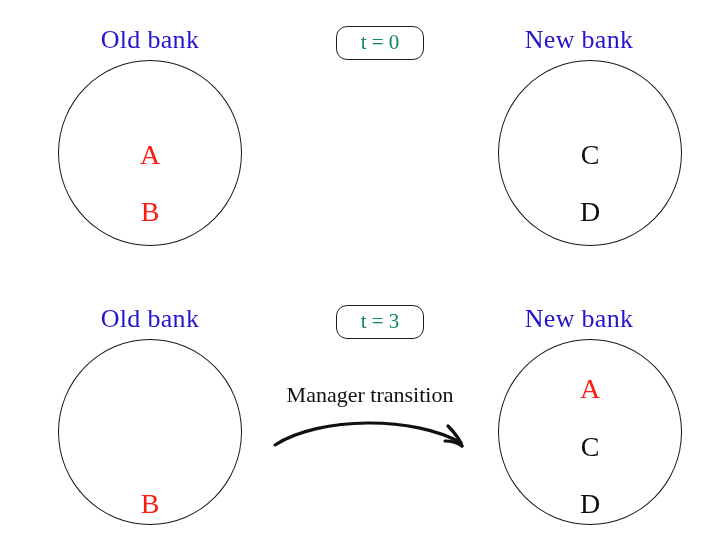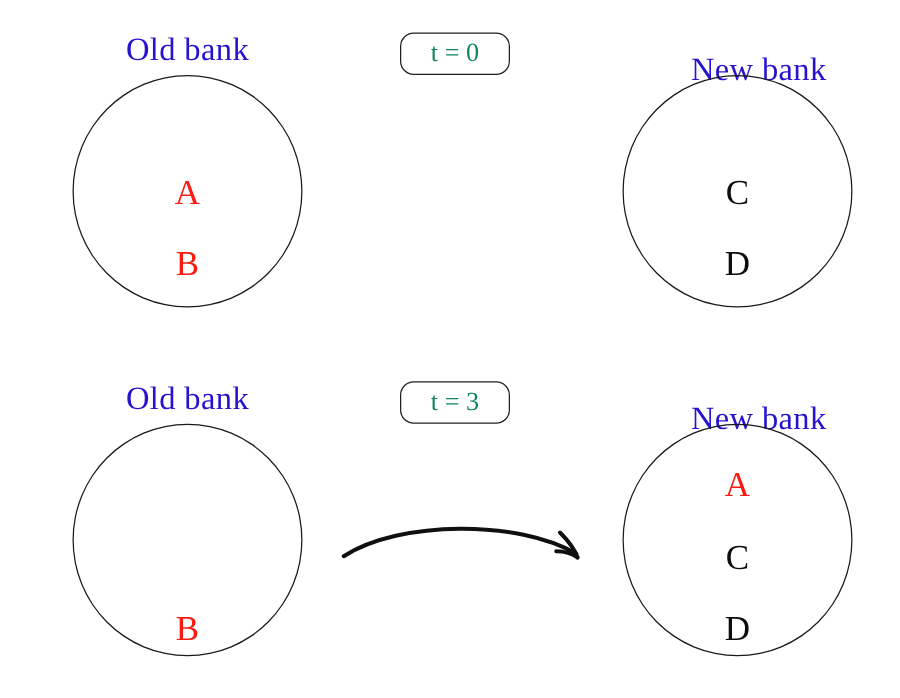--- a/index.html
+++ b/index.html
@@ -37,26 +37,26 @@
     position: absolute;
     color: #2613cf;
     font-size: 26px;
     font-family: "Liberation Serif", "DejaVu Serif", serif;
     letter-spacing: 0.3px;
     white-space: nowrap;
     text-align: center;
     line-height: 1;
   }
   .bank-label.left  { left: 60px;  width: 180px; top: 27px; }
-  .bank-label.right { left: 516px; width: 182px; top: 27px; margin-top: 16px; }
+  .bank-label.right { left: 488px; width: 182px; top: 27px; }
 
   
   .time-badge {
     position: absolute;
-    left: 320px;
+    left: 336px;
     top: 26px;
     width: 88px;
     height: 34px;
     box-sizing: border-box;
     border: 1.8px solid #231f20;
     border-radius: 11px;
     background: #ffffff;
     display: flex;
     align-items: center;
     justify-content: center;
@@ -164,20 +164,21 @@
     <div class="bank-circle left"></div>
     <div class="bank-circle right"></div>
 
     <div class="member col-left red slot-b-low">B</div>
 
     <div class="member col-right red slot-t1-top">A</div>
     <div class="member col-right black slot-t1-mid">C</div>
     <div class="member col-right black slot-t1-bot">D</div>
   </div>
 
+  <div class="transition-label">Manager transition</div>
 
   <svg class="transition-arrow" viewBox="0 0 215 50">
     <path d="M 10 35 C 55 6, 150 6, 196 33" fill="none" stroke="#101010" stroke-width="3.2" stroke-linecap="round"></path>
     <path d="M 183 16 C 191 24, 195 30, 197 36" fill="none" stroke="#101010" stroke-width="3.2" stroke-linecap="round"></path>
     <path d="M 197 36 C 193 33, 187 31, 180 31" fill="none" stroke="#101010" stroke-width="3.2" stroke-linecap="round"></path>
   </svg>
 
 </div>
 
 </body></html>

